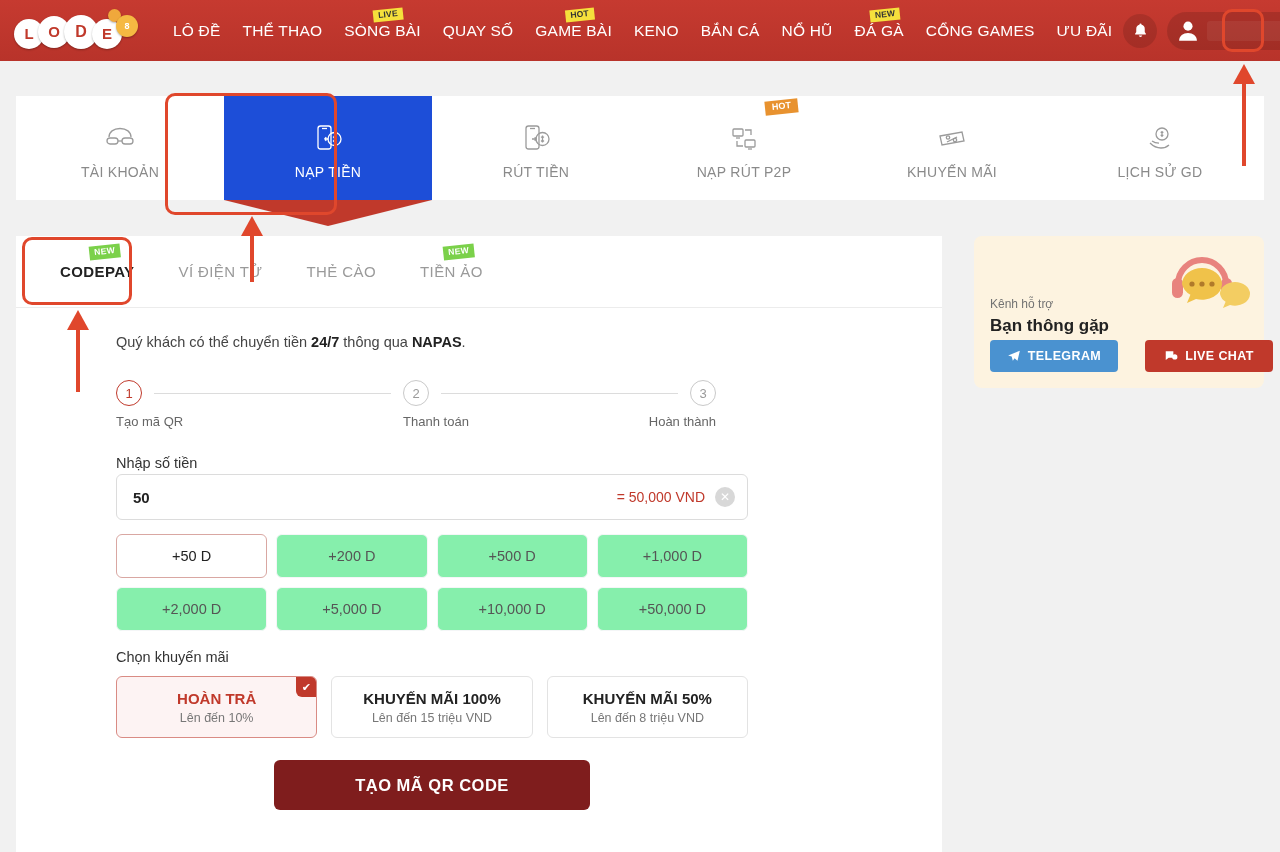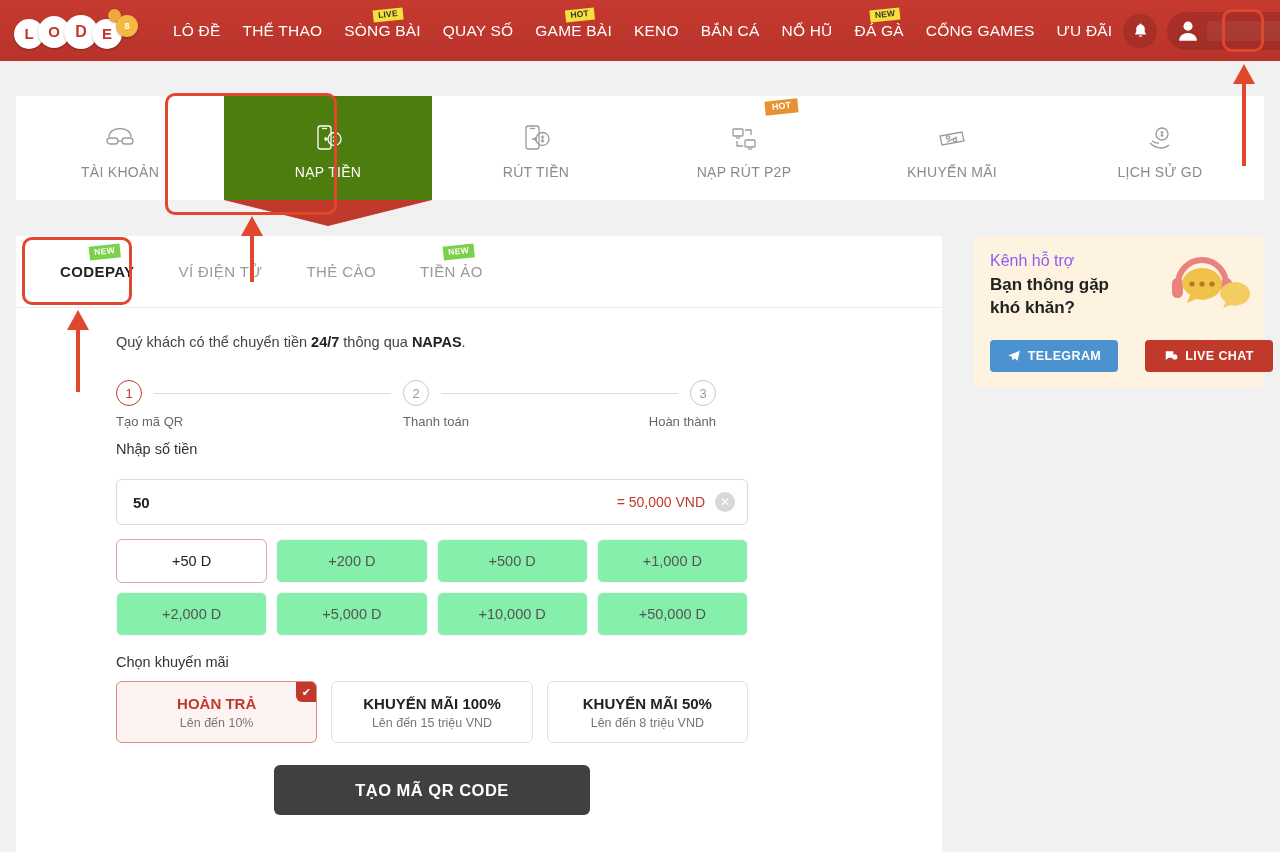--- a/index.html
+++ b/index.html
@@ -92,21 +92,21 @@
   .tab {
     flex: 1 1 0; position: relative;
     display:flex; flex-direction:column; align-items:center; justify-content:center;
     cursor: pointer;
   }
   .tab .ic { height: 38px; display:flex; align-items:flex-end; }
   .tab .lb {
     margin-top: 10px; font-size: 14px; color: #8a8a8a;
     letter-spacing: .3px; white-space: nowrap;
   }
-  .tab.active { background: #4d7c0f; justify-content: center; }
+  .tab.active { background: #1d4ed8; justify-content: center; }
   .tab.active .lb { color: #ffffff; }
   .tab.active::after {
     content:""; position:absolute; left:0; bottom:-26px;
     width:100%; height:26px; background:#c0392b;
     clip-path: polygon(0 0, 100% 0, 50% 100%);
   }
   .tab-badge {
     position:absolute; top: 4px; left: 60%;
     transform: rotate(-6deg);
     font-size: 9px; font-weight:bold; color:#fff;
@@ -150,23 +150,23 @@
     font-size: 13px; flex: 0 0 auto; background:#fff;
   }
   .step-circle.active { border-color:#c0392b; color:#c0392b; }
   .step-line { flex: 1 1 auto; height:1px; background:#dcdcdc; margin: 0 12px; }
   .steps-labels { display:flex; margin-top: 8px; }
   .steps-labels span { font-size:13px; color:#666; }
   .sl1 { width: 200px; }
   .sl2 { width: 240px; text-align:center; }
   .sl3 { flex:1 1 auto; text-align:right; }
 
-  .field-label { margin-top: 12px; font-size: 14.5px; color:#333; }
+  .field-label { margin-top: 26px; font-size: 14.5px; color:#333; }
   .amount-box {
-    margin-top: 22px; width: 632px; height: 46px;
+    margin-top: 3px; width: 632px; height: 46px;
     border: 1px solid #dcdcdc; border-radius: 6px;
     display:flex; align-items:center; padding: 0 12px 0 16px;
     background:#fff;
   }
   .amount-val { flex:1 1 auto; font-size: 15px; color:#222; font-weight:600; }
   .amount-conv { font-size: 14px; color:#c0392b; margin-right: 10px; }
   .clear-btn {
     width: 20px; height:20px; border-radius:50%;
     background:#d8d8d8; color:#fff; font-size: 12px;
     display:flex; align-items:center; justify-content:center; cursor:pointer;
@@ -206,35 +206,35 @@
     position:absolute; top:0; right:0;
     width: 20px; height: 20px; background:#c0392b;
     color:#fff; font-size: 11px;
     display:flex; align-items:center; justify-content:center;
     border-bottom-left-radius: 6px;
   }
 
   .cta {
     margin-top: 22px; margin-left: 158px;
     width: 316px; height: 50px; border-radius: 6px;
-    background:#404040; color:#fff;
+    background:#7f1d1d; color:#fff;
     font-size: 16.5px; font-weight: 600; letter-spacing:.5px;
     display:flex; align-items:center; justify-content:center;
     border:none; cursor:pointer;
     font-family: "Liberation Sans", sans-serif;
   }
 
   
   .support {
     position: absolute; left: 974px; top: 236px;
     width: 290px; height: 152px;
     background: #fdf3e0; border-radius: 8px;
     padding: 16px 16px 0 16px;
   }
-  .sup-k { font-size: 16px; color:#8b5cf6; }
+  .sup-k { font-size: 12px; color:#737373;margin-top:45px; }
   .sup-h { font-size: 17px; font-weight:700; color:#222; margin-top:4px; line-height:1.35; }
   .sup-art { position:absolute; right: 10px; top: 10px; width:96px; height:76px; }
   .sup-btns { position:absolute; left:16px; bottom: 16px; display:flex; gap:27px; }
   .sup-btn {
     height: 32px; border-radius:4px; color:#fff;
     font-size: 12.5px; font-weight: 600; letter-spacing:.4px;
     display:flex; align-items:center; justify-content:center; gap:7px;
     cursor:pointer; padding: 0 12px;
   }
   .sup-tel { background:#4a92d0; width: 128px; }

